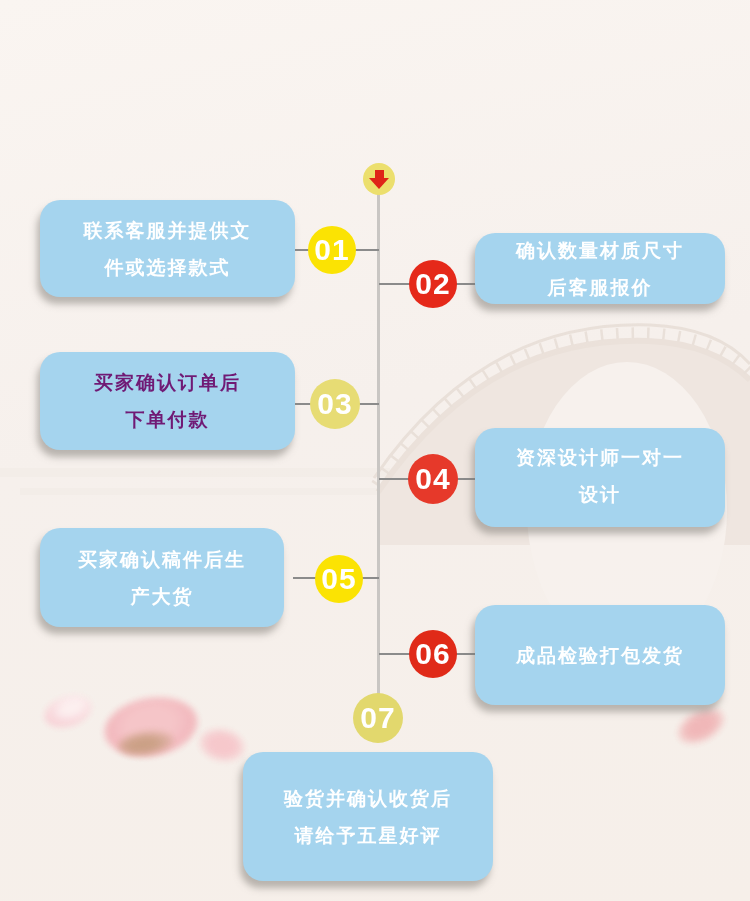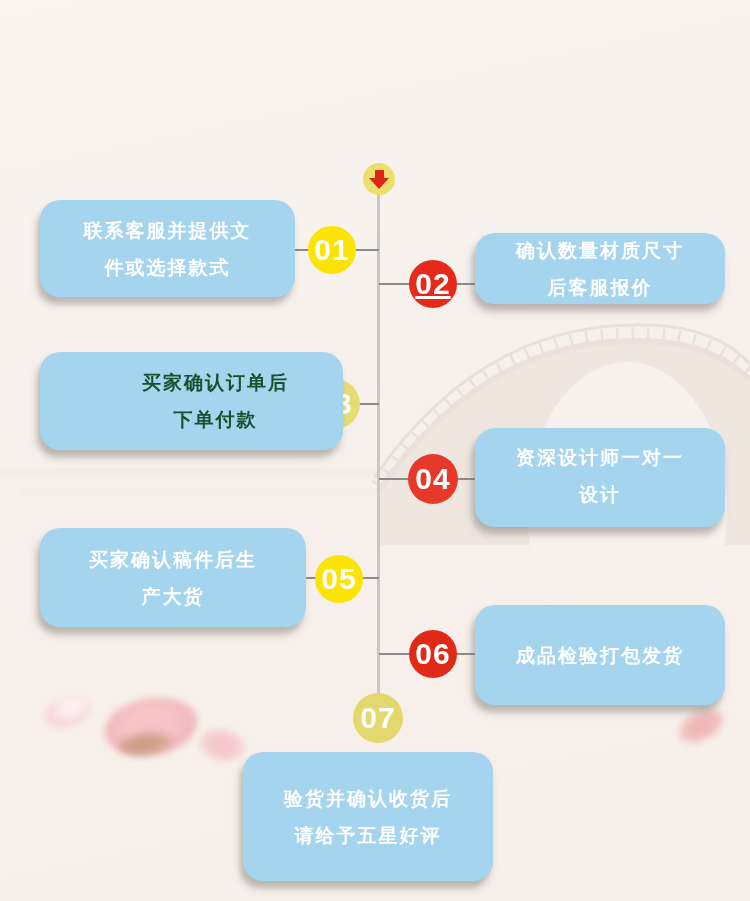--- a/index.html
+++ b/index.html
@@ -84,35 +84,35 @@
       <span>01</span>
     </div>
     <div class="step-box" style="left: 40px; top: 200px; width: 255px; height: 97px; background: rgb(165, 212, 238); color: rgb(255, 255, 255);">
             <div>联系客服并提供文</div>
             <div>件或选择款式</div>
           </div>
   </div>
 
   <div class="step">
     <div class="connector" style="left: 379px; top: 283px; width: 98px; background: rgb(139, 139, 139);"></div>
-    <div class="step-badge" style="left: 409px; top: 260px; width: 48px; height: 48px; background: rgb(229, 41, 26); text-decoration: underline;">
+    <div class="step-badge" style="left: 409px; top: 260px; width: 48px; height: 48px; background: rgb(229, 41, 26);">
       <span>02</span>
     </div>
     <div class="step-box" style="left: 475px; top: 233px; width: 250px; height: 71px; background: rgb(165, 212, 238); color: rgb(255, 255, 255);">
             <div>确认数量材质尺寸</div>
             <div>后客服报价</div>
           </div>
   </div>
 
   <div class="step">
     <div class="connector" style="left: 293px; top: 403px; width: 86px; background: rgb(139, 139, 139);"></div>
     <div class="step-badge" style="left: 310px; top: 379px; width: 50px; height: 50px; background: rgb(231, 220, 116);">
       <span>03</span>
     </div>
-    <div class="step-box" style="left: 40px; top: 352px; width: 255px; height: 98px; background: rgb(165, 212, 238); color: #14532d; padding-left: 48px;">
+    <div class="step-box" style="left: 40px; top: 352px; width: 255px; height: 98px; background: rgb(165, 212, 238); color: #701a75;">
             <div>买家确认订单后</div>
             <div>下单付款</div>
           </div>
   </div>
 
   <div class="step">
     <div class="connector" style="left: 379px; top: 478px; width: 98px; background: rgb(139, 139, 139);"></div>
     <div class="step-badge" style="left: 408px; top: 454px; width: 50px; height: 50px; background: rgb(230, 57, 42);">
       <span>04</span>
     </div>
@@ -120,21 +120,21 @@
             <div>资深设计师一对一</div>
             <div>设计</div>
           </div>
   </div>
 
   <div class="step">
     <div class="connector" style="left: 293px; top: 577px; width: 86px; background: rgb(139, 139, 139);"></div>
     <div class="step-badge" style="left: 315px; top: 555px; width: 48px; height: 48px; background: rgb(251, 227, 3);">
       <span>05</span>
     </div>
-    <div class="step-box" style="left: 40px; top: 528px; width: 266px; height: 99px; background: rgb(165, 212, 238); color: rgb(255, 255, 255);">
+    <div class="step-box" style="left: 40px; top: 528px; width: 244px; height: 99px; background: rgb(165, 212, 238); color: rgb(255, 255, 255);">
             <div>买家确认稿件后生</div>
             <div>产大货</div>
           </div>
   </div>
 
   <div class="step">
     <div class="connector" style="left: 379px; top: 653px; width: 98px; background: rgb(139, 139, 139);"></div>
     <div class="step-badge" style="left: 409px; top: 630px; width: 48px; height: 48px; background: rgb(224, 42, 24);">
       <span>06</span>
     </div>

